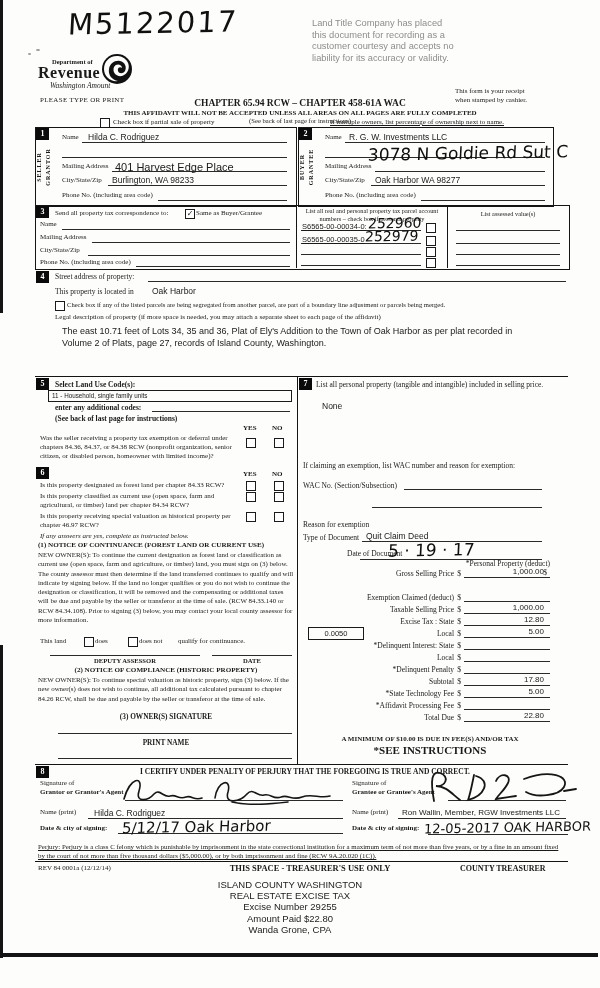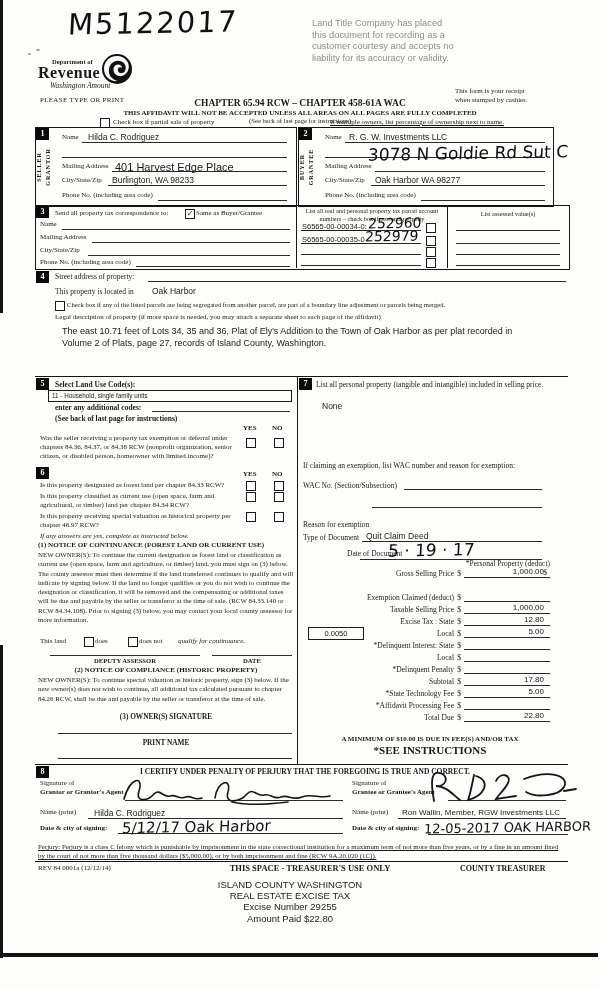--- a/index.html
+++ b/index.html
@@ -192,21 +192,21 @@
   <span class="cb" style="left:246px;top:512px;"></span>
   <span class="cb" style="left:274px;top:512px;"></span>
   <div class="abs lbl7" style="left:40px;top:532px;font-style:italic;">If any answers are yes, complete as instructed below.</div>
   <div class="abs b" style="left:38px;top:541px;font-size:7.1px;">(1) NOTICE OF CONTINUANCE (FOREST LAND OR CURRENT USE)</div>
   <div class="abs para" style="left:38px;top:550px;width:256px;">NEW OWNER(S): To continue the current designation as forest land or classification as current use (open space, farm and agriculture, or timber) land, you must sign on (3) below. The county assessor must then determine if the land transferred continues to qualify and will indicate by signing below. If the land no longer qualifies or you do not wish to continue the designation or classification, it will be removed and the compensating or additional taxes will be due and payable by the seller or transferor at the time of sale. (RCW 84.33.140 or RCW 84.34.108). Prior to signing (3) below, you may contact your local county assessor for more information.</div>
   <div class="abs lbl7" style="left:40px;top:637px;">This land</div>
   <span class="cb" style="left:84px;top:637px;"></span>
   <div class="abs lbl7" style="left:95px;top:637px;">does</div>
   <span class="cb" style="left:128px;top:637px;"></span>
   <div class="abs lbl7" style="left:139px;top:637px;">does not</div>
-  <div class="abs lbl7" style="left:178px;top:637px;font-style:italic;">qualify for continuance.</div>
+  <div class="abs lbl7" style="left:178px;top:637px;">qualify for continuance.</div>
   <div class="ul" style="left:50px;top:655px;width:150px;"></div>
   <div class="ul" style="left:212px;top:655px;width:80px;"></div>
   <div class="abs b c" style="left:50px;top:657px;width:150px;font-size:6.6px;">DEPUTY ASSESSOR</div>
   <div class="abs b c" style="left:212px;top:657px;width:80px;font-size:6.6px;">DATE</div>
   <div class="abs b c" style="left:38px;top:666px;width:256px;font-size:7.1px;">(2) NOTICE OF COMPLIANCE (HISTORIC PROPERTY)</div>
   <div class="abs para" style="left:38px;top:675px;width:256px;">NEW OWNER(S): To continue special valuation as historic property, sign (3) below. If the new owner(s) does not wish to continue, all additional tax calculated pursuant to chapter 84.26 RCW, shall be due and payable by the seller or transferor at the time of sale.</div>
   <div class="abs b c" style="left:38px;top:712px;width:256px;font-size:7.3px;">(3) OWNER(S) SIGNATURE</div>
   <div class="ul" style="left:58px;top:733px;width:234px;"></div>
   <div class="abs b c" style="left:38px;top:738px;width:256px;font-size:7.3px;">PRINT NAME</div>
   <div class="ul" style="left:58px;top:758px;width:234px;"></div>
@@ -343,15 +343,16 @@
   <div class="thin" style="left:35px;top:861px;width:533px;height:1.2px;"></div>
   <div class="abs lbl7" style="left:38px;top:864px;">REV 84 0001a (12/12/14)</div>
   <div class="abs b c" style="left:200px;top:863px;width:220px;font-size:8.5px;">THIS SPACE - TREASURER'S USE ONLY</div>
   <div class="abs b" style="left:460px;top:864px;font-size:8px;">COUNTY TREASURER</div>
 
   <div class="abs sans c" style="left:150px;top:879px;width:280px;font-size:9.5px;line-height:1.18;color:#222;">
     <div>ISLAND COUNTY WASHINGTON</div>
     <div>REAL ESTATE EXCISE TAX</div>
     <div>Excise Number 29255</div>
     <div>Amount Paid $22.80</div>
+    <div>Wanda Grone, CPA</div>
   </div>
 
 </div>
 
 </body></html>

